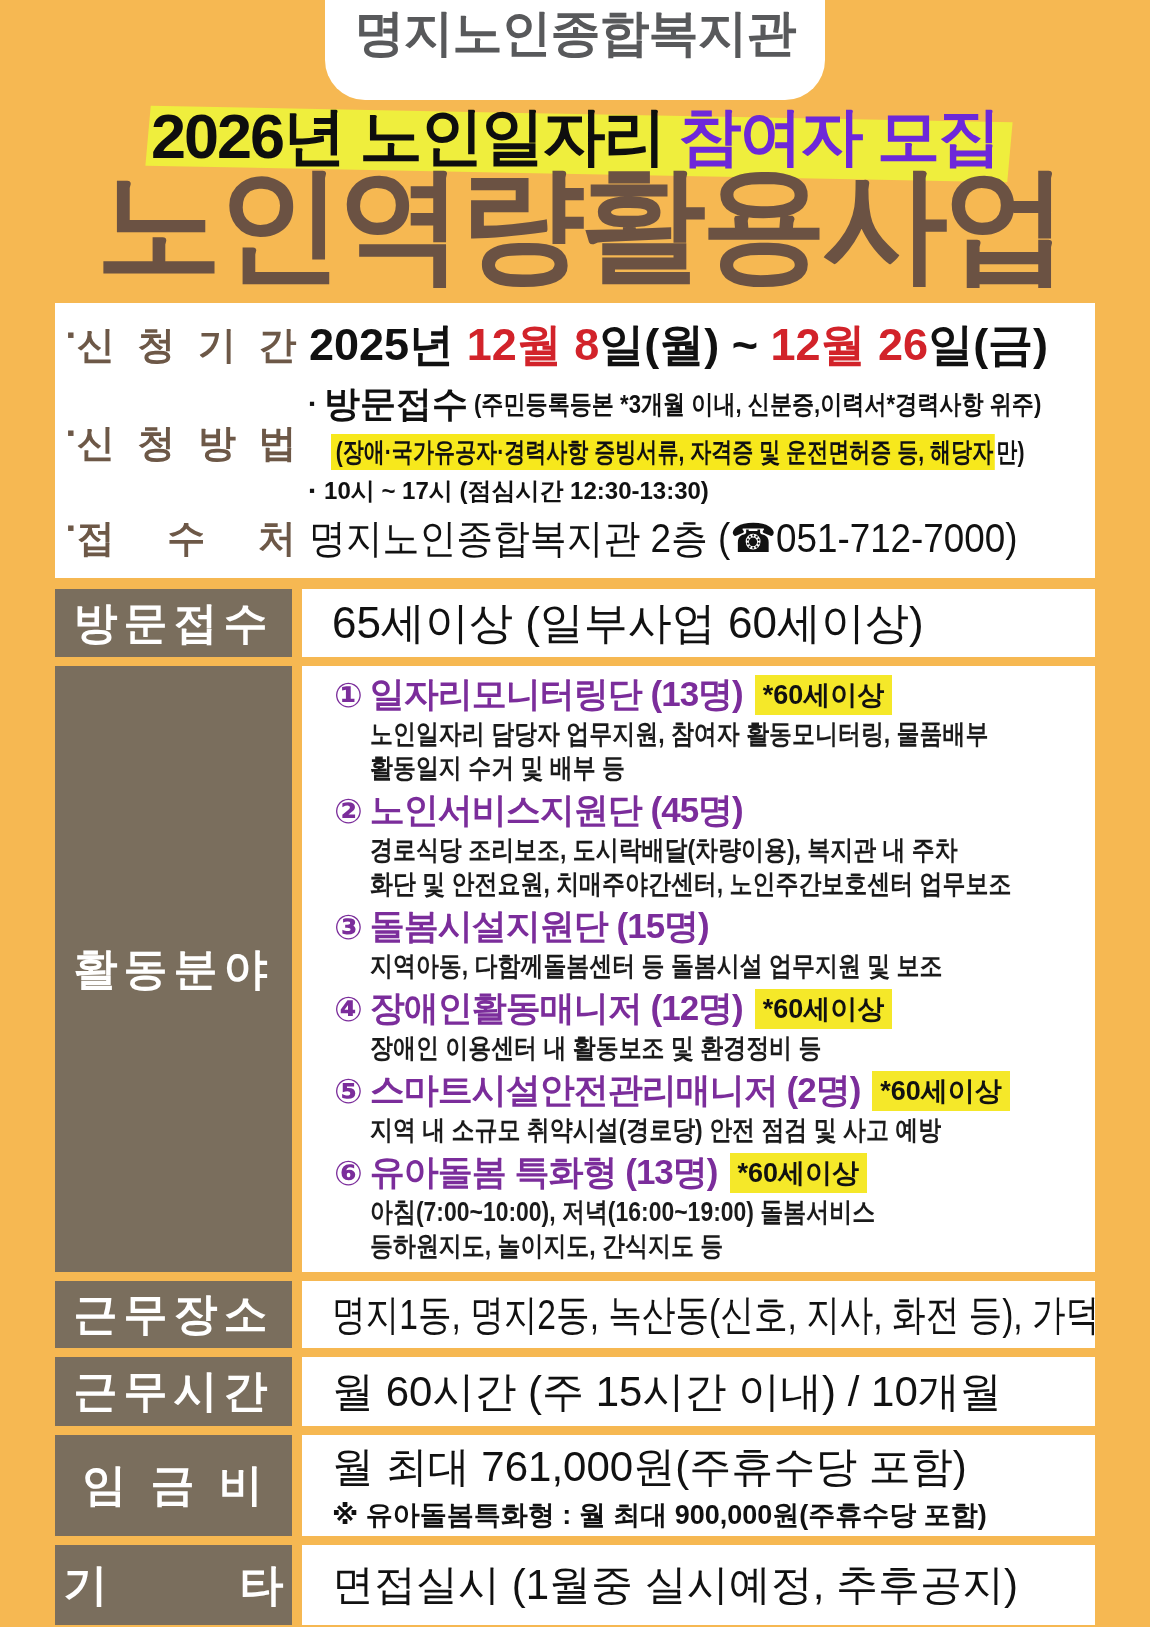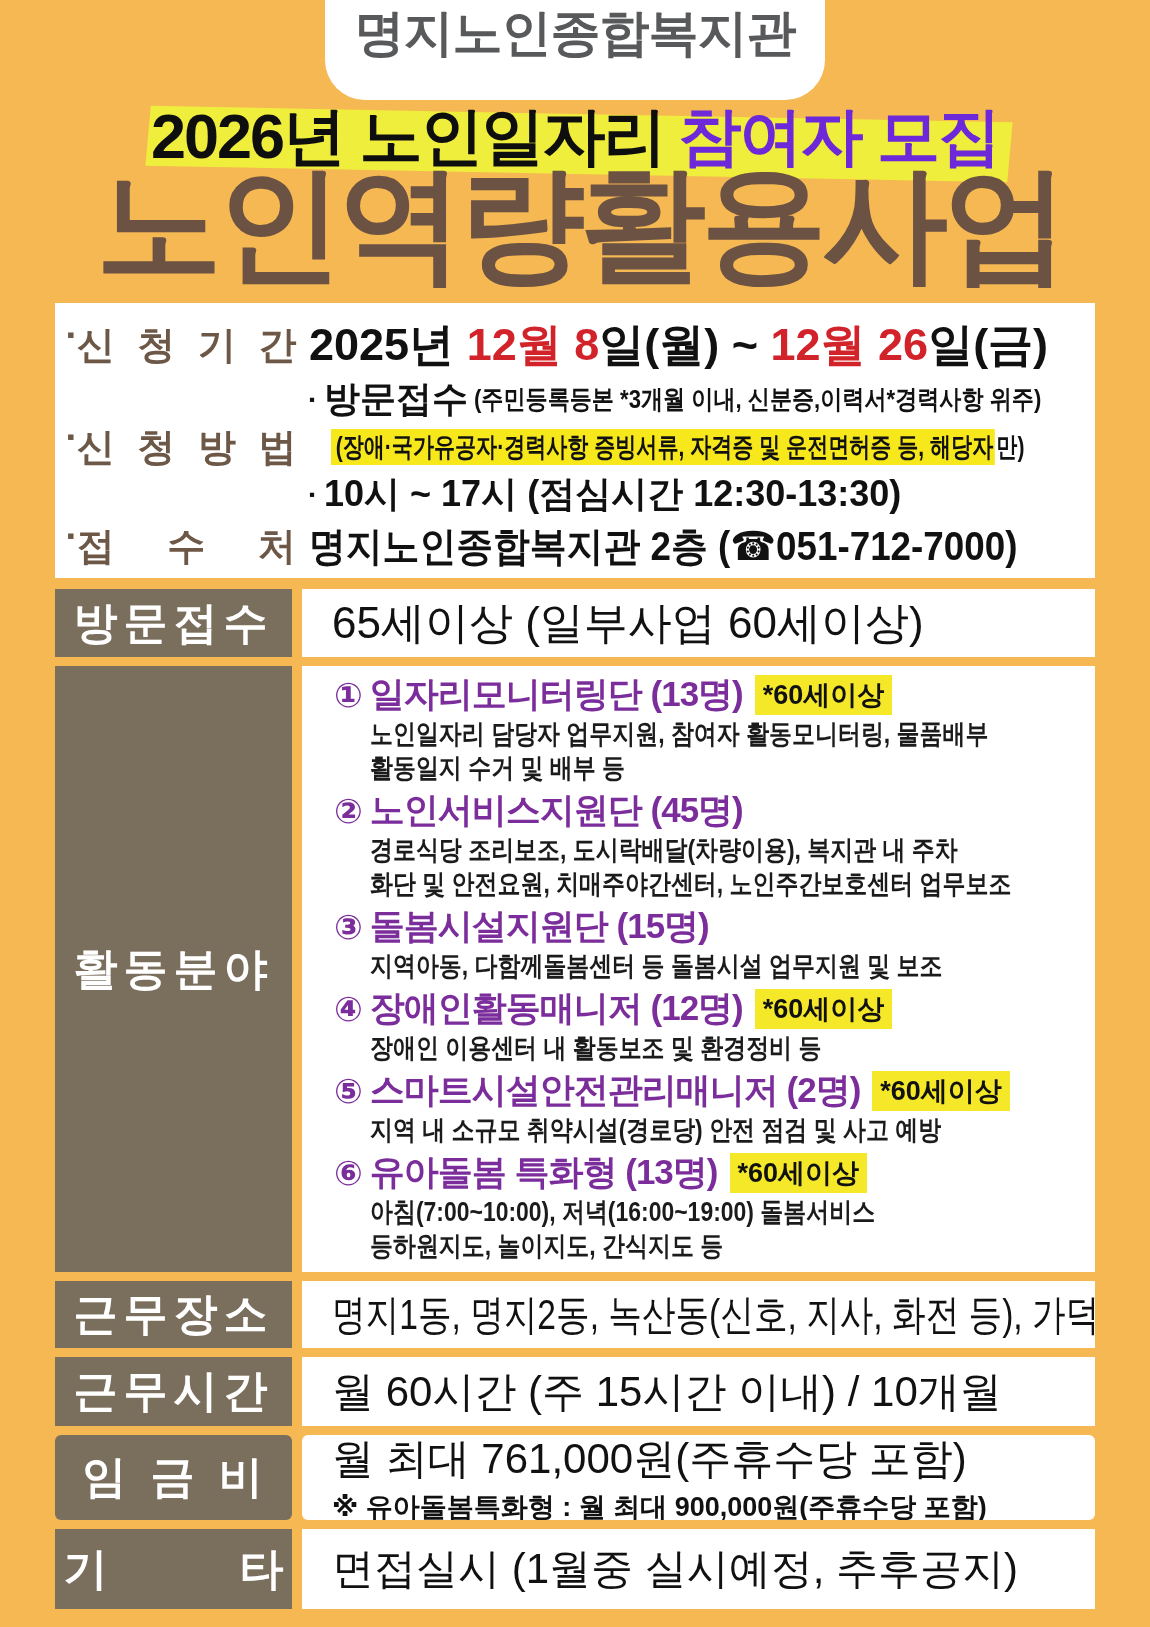--- a/index.html
+++ b/index.html
@@ -38,37 +38,37 @@
   .m-blt{font-size:17px;margin-right:9px;color:#111;}
   .visit-main{font-size:36px;}
   .cx78{display:inline-block;transform:scaleX(0.78);transform-origin:0 50%;white-space:nowrap;}
   .cx80{display:inline-block;transform:scaleX(0.80);transform-origin:0 50%;white-space:nowrap;}
   .cx85{display:inline-block;transform:scaleX(0.85);transform-origin:0 50%;white-space:nowrap;}
   .cx92{display:inline-block;transform:scaleX(0.92);transform-origin:0 50%;white-space:nowrap;}
   .visit-detail{font-size:26px;font-weight:800;margin-left:6px;}
   .docs-line{margin-left:22px;}
   .docs-hl{background:#F7E81C;padding:3px 2px 3px 6px;font-size:27px;font-weight:800;}
   .docs-tail{font-size:27px;font-weight:800;margin-left:2px;}
-  .hours-text{font-size:36px;}
-  .office-value{font-size:40px;font-weight:700;color:#111;white-space:nowrap;}
+  .hours-text{font-size:24px;}
+  .office-value{font-size:40px;font-weight:400;color:#111;white-space:nowrap;}
 
   
   .table{position:absolute;top:589px;left:55px;width:1040px;}
   .t-row{display:flex;margin-bottom:9px;}
   .t-label{width:237px;flex:none;margin-right:10px;background:#7A6E5D;color:#FFFFFF;font-weight:800;
     font-size:44px;letter-spacing:6px;display:flex;align-items:center;justify-content:center;white-space:pre;}
   .lbl-wage{word-spacing:8px;letter-spacing:2px;}
   .lbl-etc{word-spacing:120px;letter-spacing:0;}
   .t-content{flex:1;background:#FFFFFF;display:flex;flex-direction:column;justify-content:center;
     box-sizing:border-box;padding-left:30px;overflow:hidden;}
   .h-qual{height:68px;}
   .h-act{height:606px;}
   .h-loc{height:67px;}
   .h-hr{height:69px;}
-  .h-wage{height:85px;border-radius:6px;}
+  .h-wage{height:101px;}
   .h-etc{height:80px;}
   .t-value{font-size:42px;font-weight:400;color:#111;white-space:nowrap;}
   .qual-value{font-size:44px;}
 
   .act-content{justify-content:flex-start;padding-top:6px;padding-left:32px;}
   .act-item{margin-bottom:3px;}
   .act-title{display:flex;align-items:center;height:45px;}
   .act-num{color:#7B2D9B;font-weight:800;font-size:34px;margin-right:7px;}
   .act-name{color:#7B2D9B;font-weight:800;font-size:35px;letter-spacing:-1px;white-space:nowrap;}
   .act-badge{background:#F5E829;color:#111;font-weight:800;font-size:27px;padding:2px 8px;margin-left:12px;white-space:nowrap;}

